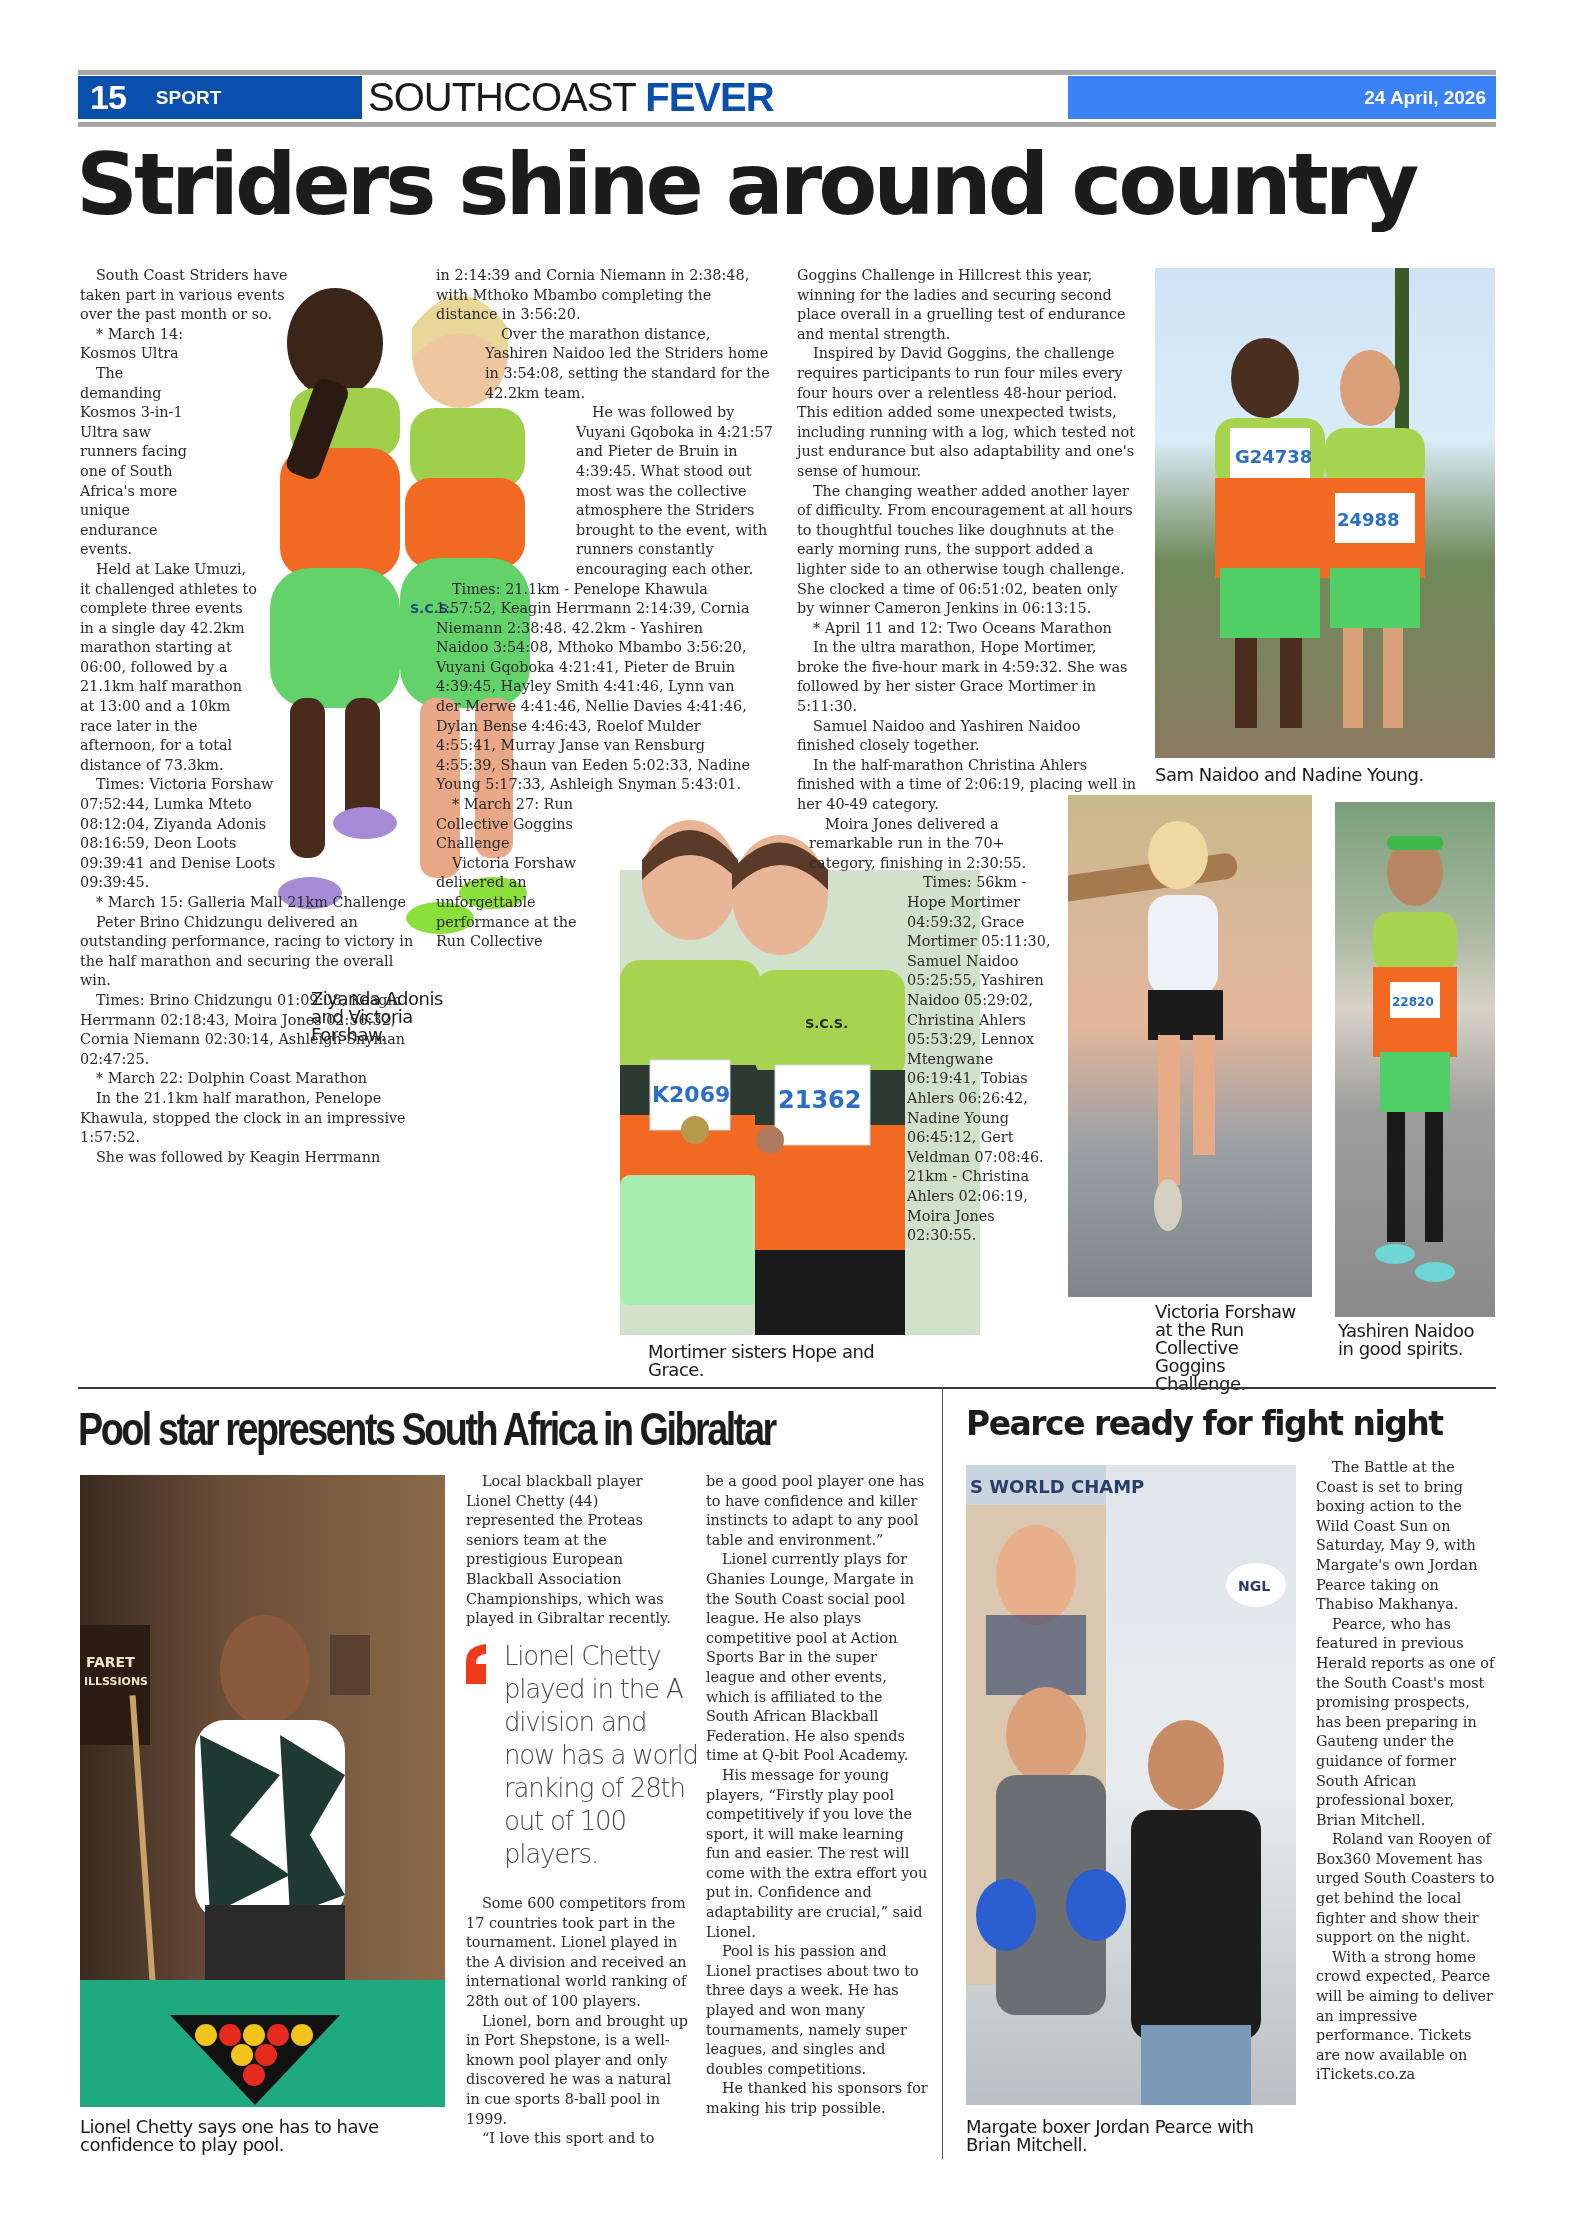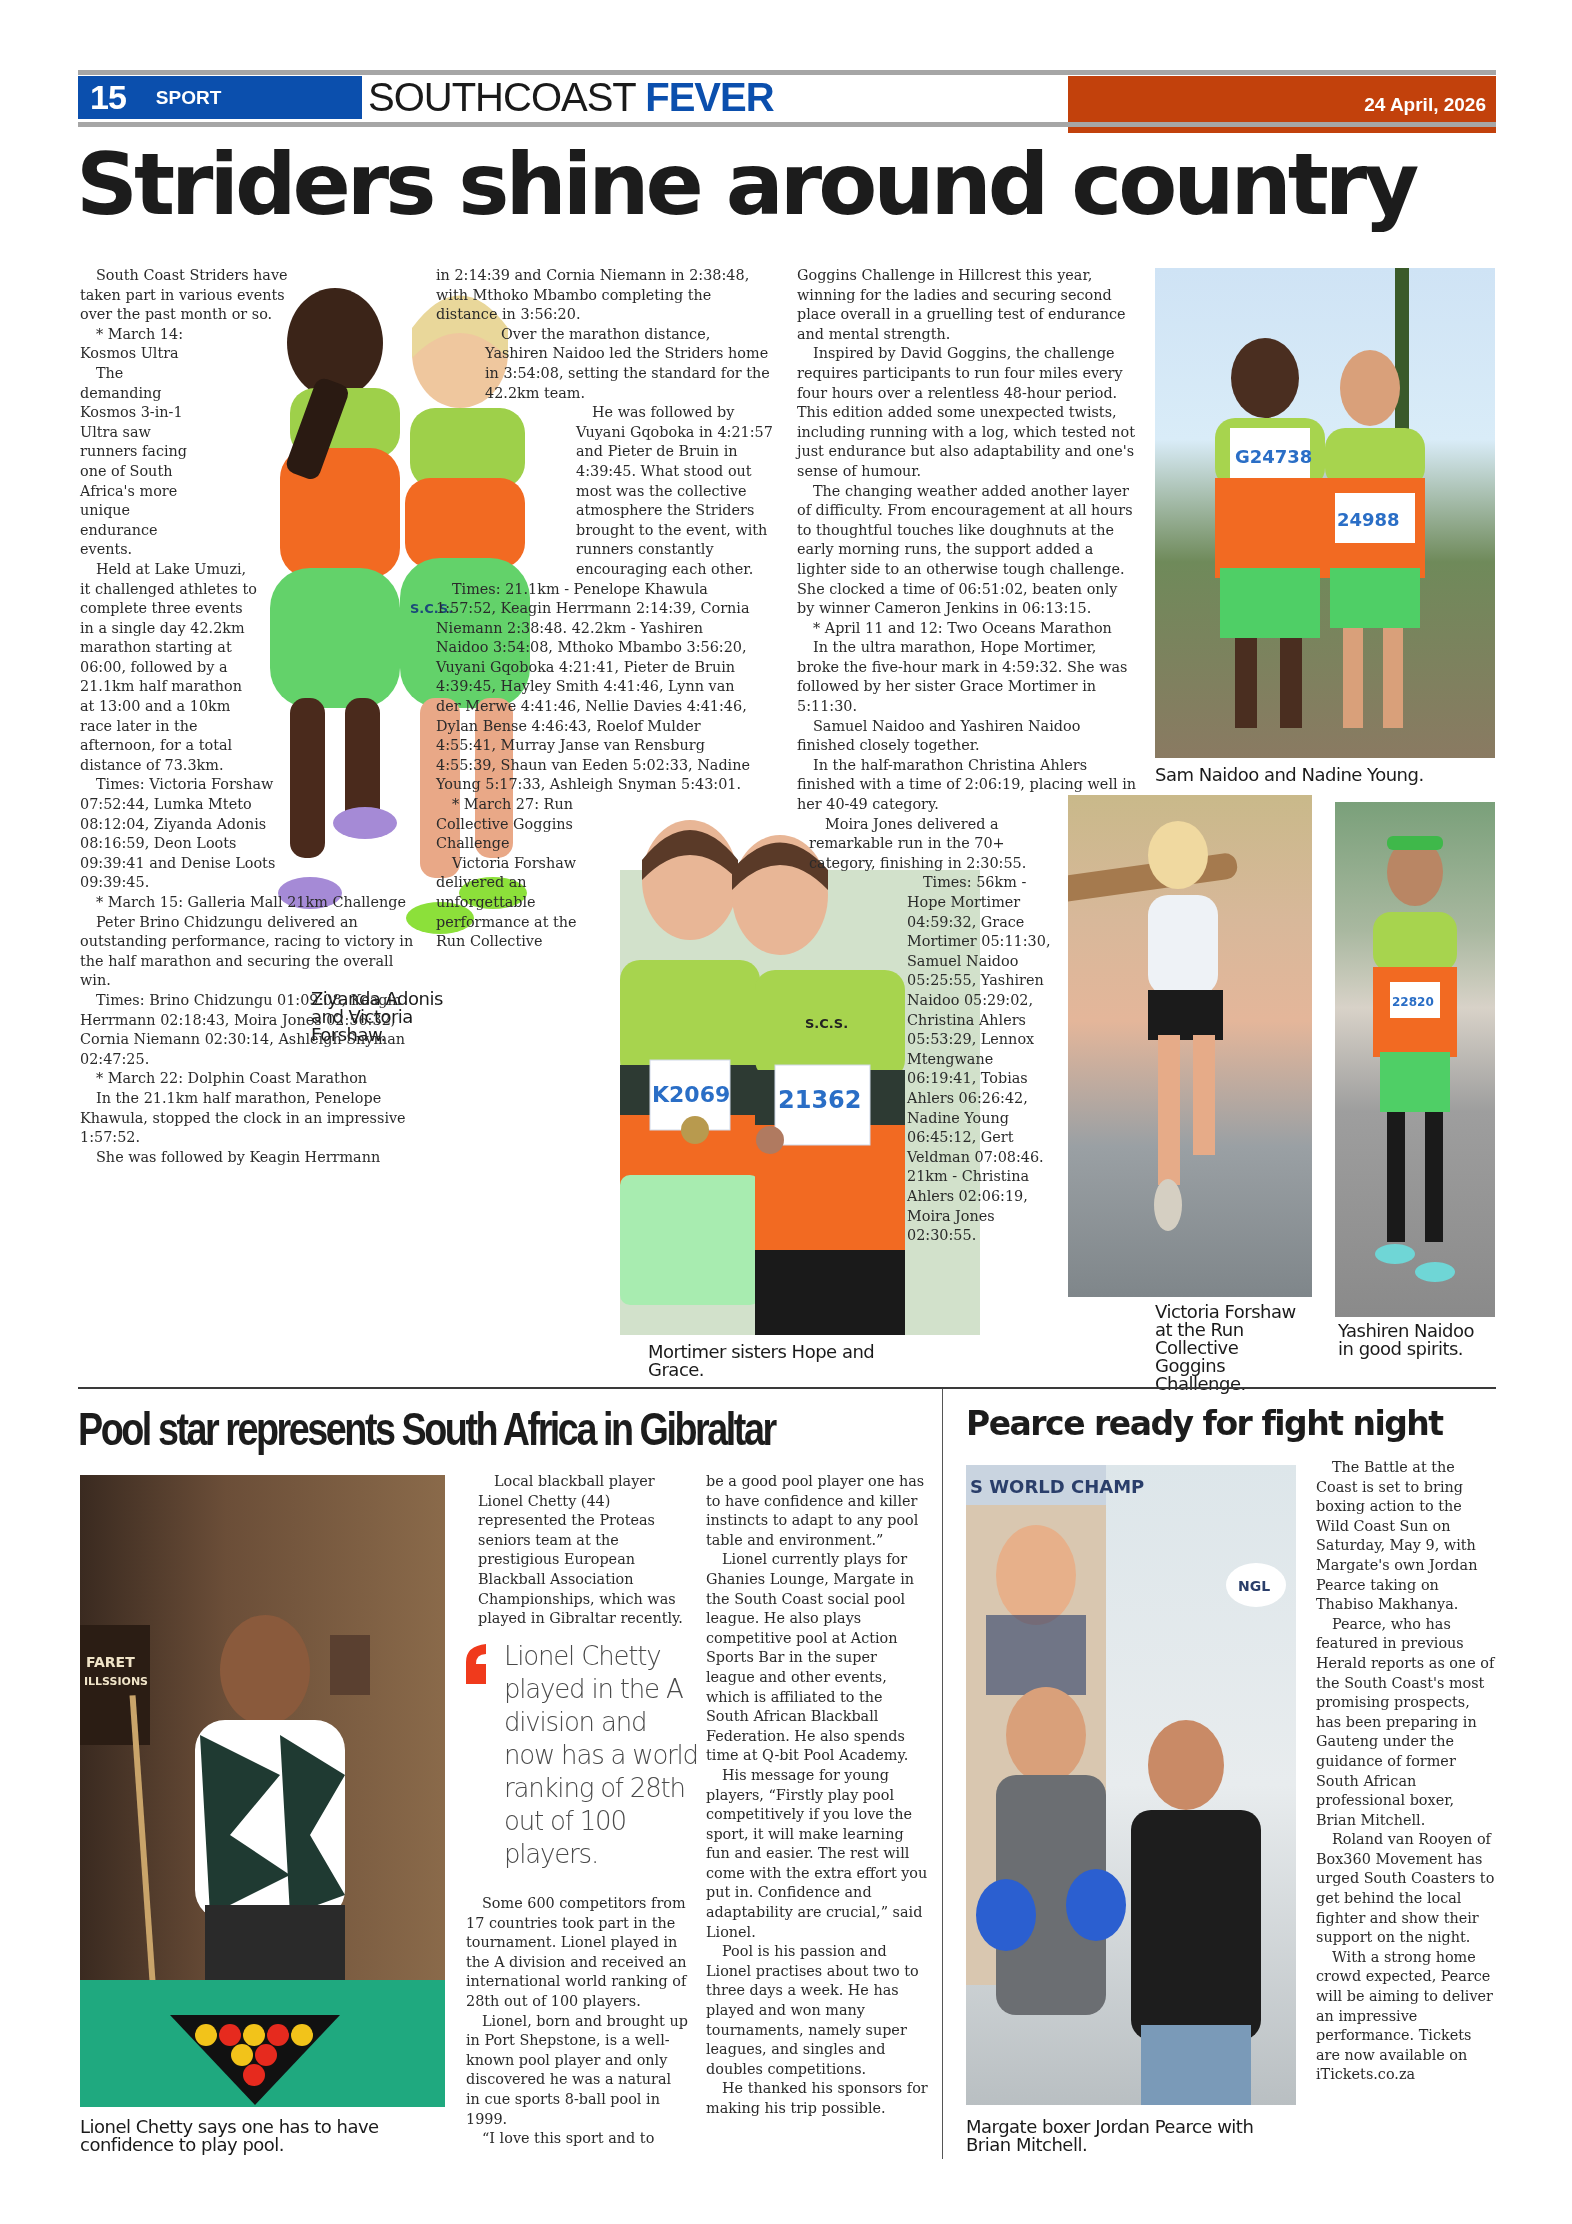--- a/index.html
+++ b/index.html
@@ -9,21 +9,21 @@
   .abs { position: absolute; }
 
   
   .rule-grey { position: absolute; left: 78px; width: 1418px; height: 5px; background: #a6a6a6; }
   .mast-left { position: absolute; left: 78px; top: 76px; width: 284px; height: 43px; background: #0b4fad; color: #fff; font-family: "Liberation Sans", sans-serif; font-weight: bold; display: flex; align-items: center; }
   .mast-left .pg { font-size: 34px; margin-left: 12px; letter-spacing: -1px; }
   .mast-left .sec { font-size: 19px; margin-left: 30px; }
   .mast-title { position: absolute; left: 368px; top: 74px; height: 46px; font-family: "Liberation Sans", sans-serif; font-size: 40px; line-height: 46px; color: #1a1a1a; letter-spacing: -1px; }
   .mast-title .thin { font-weight: normal; }
   .mast-title .fever { font-weight: bold; color: #0b4fad; }
-  .mast-right { position: absolute; left: 1068px; top: 76px; width: 428px; height: 57px; background: #c2410c; color: #fff; font-family: "Liberation Sans", sans-serif; font-weight: bold; font-size: 19px; display: flex; align-items: center; justify-content: flex-end; padding-right: 10px; }
+  .mast-right { position: absolute; left: 1068px; top: 76px; width: 428px; height: 43px; background: #3b82f6; color: #fff; font-family: "Liberation Sans", sans-serif; font-weight: bold; font-size: 19px; display: flex; align-items: center; justify-content: flex-end; padding-right: 10px; }
 
   .headline { position: absolute; left: 76px; top: 134px; font-family: "DejaVu Sans", sans-serif; font-weight: bold; font-size: 86px; line-height: 100px; letter-spacing: -4px; color: #1c1c1c; }
 
   .body-text { font-family: "DejaVu Serif", serif; font-size: 14.4px; line-height: 19.6px; color: #2a2a2a; }
   .body-text p { text-indent: 16px; }
   .body-text p.noind { text-indent: 0; }
   .caption { font-family: "DejaVu Sans", sans-serif; font-size: 18px; line-height: 18px; color: #1a1a1a; letter-spacing: -0.5px; }
 
   .photo { position: absolute; overflow: hidden; }
 
@@ -224,21 +224,21 @@
       <circle cx="198" cy="560" r="11" fill="#e62a1e"></circle>
     <circle cx="162" cy="580" r="11" fill="#f2c31a"></circle>
       <circle cx="186" cy="580" r="11" fill="#e62a1e"></circle>
     <circle cx="174" cy="600" r="11" fill="#e62a1e"></circle>
     <circle cx="126" cy="560" r="11" fill="#f2c31a"></circle>
       <circle cx="222" cy="560" r="11" fill="#f2c31a"></circle>
   </svg>
 </div>
 <div class="caption abs" style="left:80px; top:2118px; width:365px;">Lionel Chetty says one has to have confidence to play pool.</div>
 
-<div class="body-text abs" style="left:466px; top:1472px; width:222px;margin-left:12px;">
+<div class="body-text abs" style="left:466px; top:1472px; width:222px;">
   <p>Local blackball player Lionel Chetty (44) represented the Proteas seniors team at the prestigious European Blackball Association Championships, which was played in Gibraltar recently.</p>
 </div>
 
 <div class="pullquote">
   <svg class="pq-mark" viewBox="0 0 20 40">
     <path d="M20 0 L20 10 Q10 10 10 20 L20 20 L20 40 L0 40 L0 18 Q0 2 20 0 Z" fill="#f03a1c"></path>
   </svg>
   <div class="pq-text">Lionel Chetty played in the A division and now has a world ranking of 28th out of 100 players.</div>
 </div>
 

